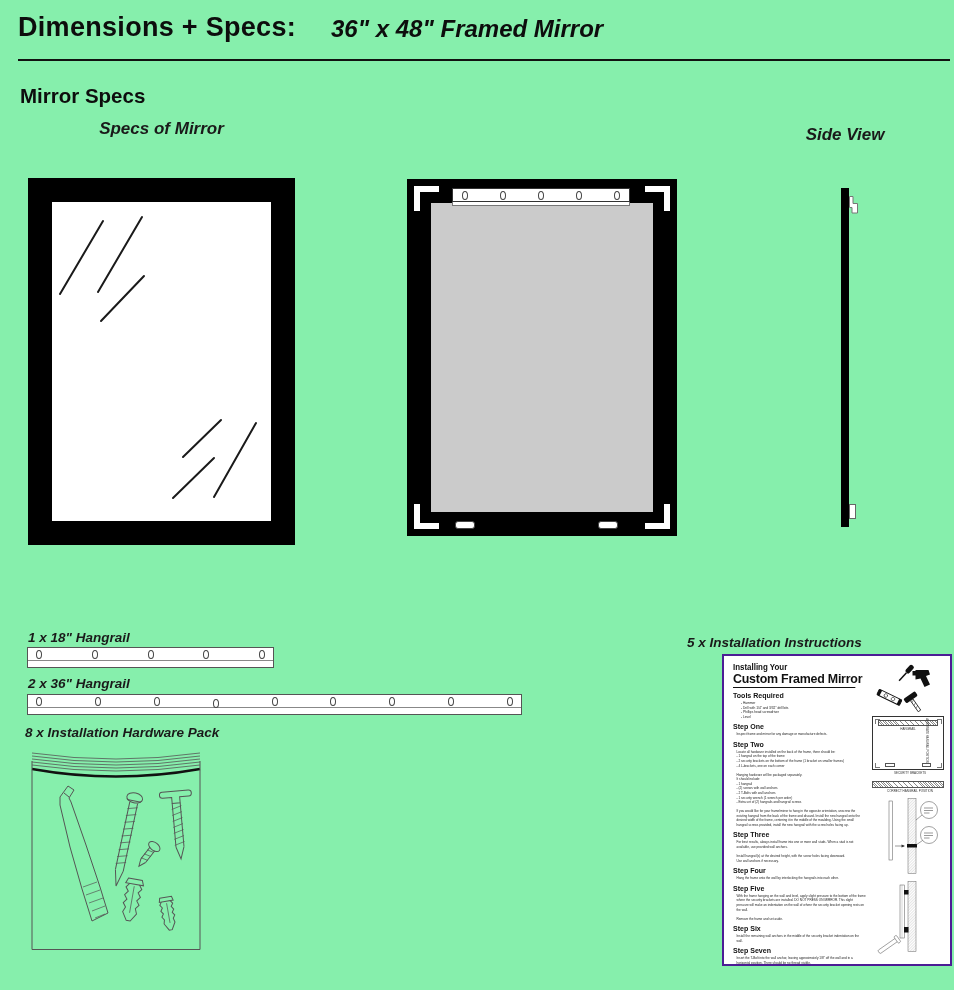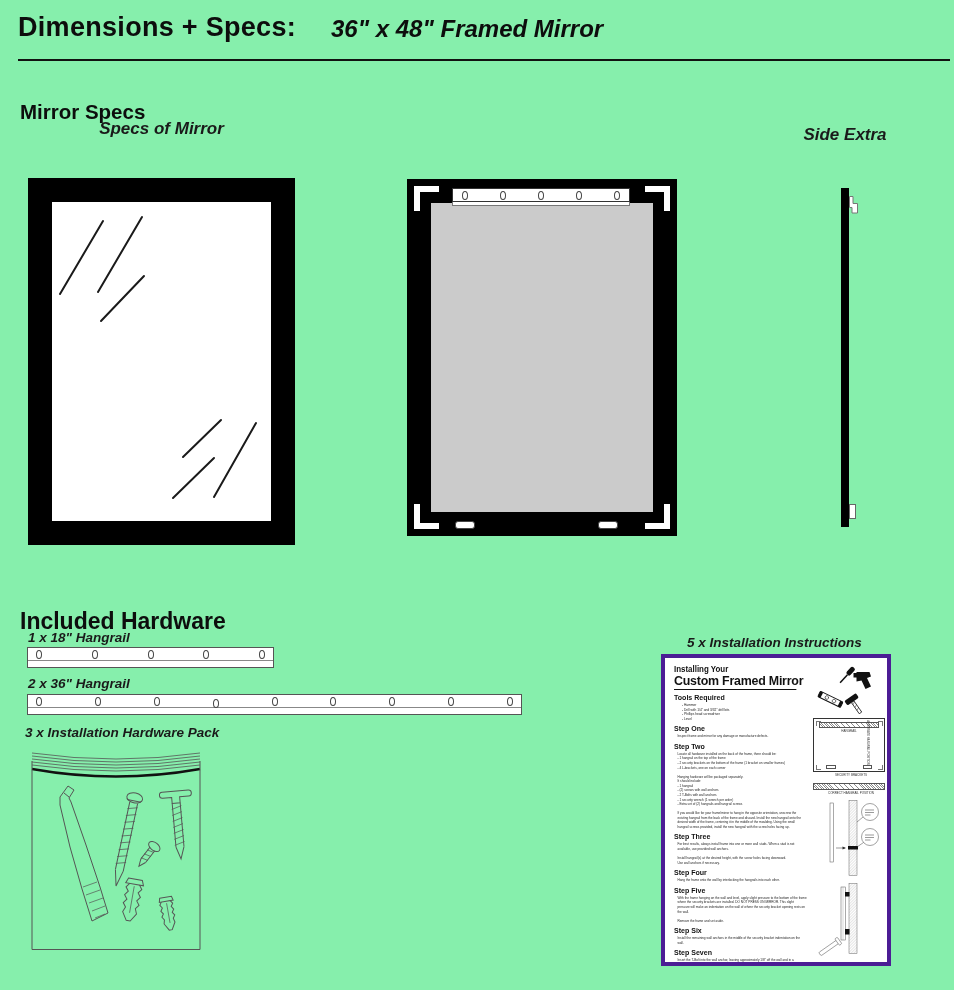--- a/index.html
+++ b/index.html
@@ -5,21 +5,21 @@
   html,body { margin:0; padding:0; background:#ffffff; }
   #page { position:relative; width:954px; height:990px; background:#86efac;
           font-family:"Liberation Sans", sans-serif; color:#111; overflow:hidden;padding-left:8px; }
   .abs { position:absolute; }
 
   
   .h-label   { left:18px; top:12px; font-size:27px; font-weight:600; letter-spacing:.3px; color:#0d0d0d; }
   .h-product { left:331px; top:15px; font-size:24px; font-weight:600; font-style:italic; color:#0d0d0d; }
   .h-rule    { left:18px; top:59px; width:932px; height:2px; background:#111; }
 
-  .sec-h1 { font-weight:700; color:#0d0d0d;margin-top:16px; }
+  .sec-h1 { font-weight:700; color:#0d0d0d; }
   .ms-heading { left:20px; top:84px;  font-size:20.5px; }
   .ih-heading { left:20px; top:592px; font-size:23px; }
 
   .view-label { font-size:17px; font-weight:600; font-style:italic; text-align:center; color:#1a1a1a; }
 
   
   .front-frame { left:28px; top:178px; width:267px; height:367px; background:#000; }
   .front-glass { inset:24px; background:#fff; }
 
   
@@ -47,22 +47,22 @@
 
   
   .item-label { font-size:13.5px; font-weight:700; font-style:italic; color:#1a1a1a; }
   .rail { background:#fff; border:1px solid #555; }
   .rail-line { position:absolute; left:0; right:0; top:12px; border-top:1px solid #888; }
   .rail .holes { position:absolute; left:8px; right:8px; top:2px; height:9px; padding:0; }
   .rail18 { left:27px; top:647px; width:245px; height:19px; }
   .rail36 { left:27px; top:694px; width:493px; height:19px; }
 
   
-  .sheet { left:661px; top:654px; width:230px; height:312px; background:#fff;
-           border:4px solid #4c1d95; box-sizing:border-box; overflow:hidden; }
+  .sheet { left:722px; top:654px; width:230px; height:312px; background:#fff;
+           border:2px solid #4c1d95; box-sizing:border-box; overflow:hidden; }
   .sheet-left  { position:absolute; left:9px;  top:7px; width:133px; }
   .sheet-right { position:absolute; left:148px; top:6px; width:76px; }
   .z { zoom:0.5; }
   .it-t1 { font-size:18px; font-weight:700; line-height:1; transform:scaleX(.88); transform-origin:left; }
   .it-t2 { font-size:27px; font-weight:700; line-height:1.05; letter-spacing:-.5px;
            border-bottom:3px solid #111; padding-bottom:2px; margin-bottom:5px;
            transform-origin:left; white-space:nowrap; transform:scaleX(.92); }
   .tools-h,.step-h { font-size:16px; font-weight:700; margin:6px 0 2px; transform:scaleX(.88); transform-origin:left; }
   .tool-line { font-size:6.5px; line-height:1.4; padding-left:16px; color:#222; }
   .step-b { font-size:6.3px; line-height:1.45; white-space:pre-line; padding-left:7px; color:#222; }
@@ -84,21 +84,21 @@
 
 <div id="page">
 
   <div class="abs h-label">Dimensions + Specs:</div>
   <div class="abs h-product">36" x 48" Framed Mirror</div>
   <div class="abs h-rule"></div>
 
   <div class="abs sec-h1 ms-heading">Mirror Specs</div>
 
   <div class="abs view-label" style="left:28px; top:119px; width:267px;">Specs of Mirror</div>
-  <div class="abs view-label" style="left:780px; top:125px; width:130px;">Side Extra</div>
+  <div class="abs view-label" style="left:780px; top:125px; width:130px;">Side View</div>
 
   <div class="abs front-frame">
     <div class="abs front-glass">
       <svg class="lineart" width="219" height="319" viewBox="0 0 219 319">
         <g stroke="#1a1a1a" stroke-width="2" stroke-linecap="round">
           <line x1="8" y1="92" x2="51" y2="19"></line>
           <line x1="46" y1="90" x2="90" y2="15"></line>
           <line x1="49" y1="119" x2="92" y2="74"></line>
           <line x1="131" y1="255" x2="169" y2="218"></line>
           <line x1="162" y1="295" x2="204" y2="221"></line>
@@ -139,21 +139,20 @@
     <div class="abs cleat cleat-1"></div>
     <div class="abs cleat cleat-2"></div>
   </div>
 
   <div class="abs side-bar"></div>
   <svg class="abs lineart" style="left:849px; top:196px;" width="10" height="24" viewBox="0 0 10 24">
     <path d="M0.5,0.5 H4 V7.5 H8.5 V17 H3 V11.5 H0.5 Z" fill="#fff" stroke="#777" stroke-width="1"></path>
   </svg>
   <div class="abs side-foot"></div>
 
-  <div class="abs sec-h1 ih-heading">Included Hardware</div>
 
   <div class="abs item-label" style="left:28px; top:630px;">1 x 18" Hangrail</div>
   <div class="abs rail rail18">
     <div class="rail-line"></div>
     <div class="holes">
       <div class="hole"></div>
       <div class="hole"></div>
       <div class="hole"></div>
       <div class="hole"></div>
       <div class="hole"></div>
@@ -169,21 +168,21 @@
       <div class="hole"></div>
       <div class="hole" style="margin-top:4px;"></div>
       <div class="hole"></div>
       <div class="hole"></div>
       <div class="hole"></div>
       <div class="hole"></div>
       <div class="hole"></div>
     </div>
   </div>
 
-  <div class="abs item-label" style="left:25px; top:725px;">3 x Installation Hardware Pack</div>
+  <div class="abs item-label" style="left:25px; top:725px;">8 x Installation Hardware Pack</div>
 
   <svg class="abs lineart" style="left:30px; top:749px;" width="172" height="202" viewBox="0 0 172 202">
     <g stroke="#555" fill="none" stroke-width="0.8">
       <path d="M2,4 Q86,16 170,4"></path>
         <path d="M2,7 Q86,19 170,7"></path>
         <path d="M2,10 Q86,22 170,10"></path>
       <path d="M2,13 Q86,25 170,13"></path>
         <path d="M2,16 Q86,28 170,16"></path>
     </g>
     <path d="M2,20 Q86,35 170,20" stroke="#111" stroke-width="2.4" fill="none"></path>

